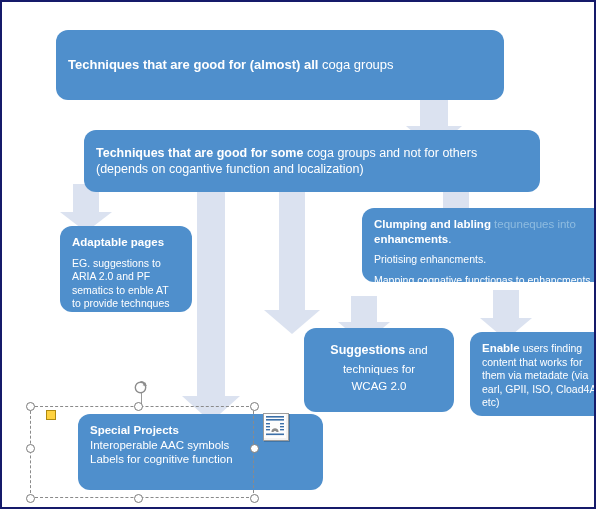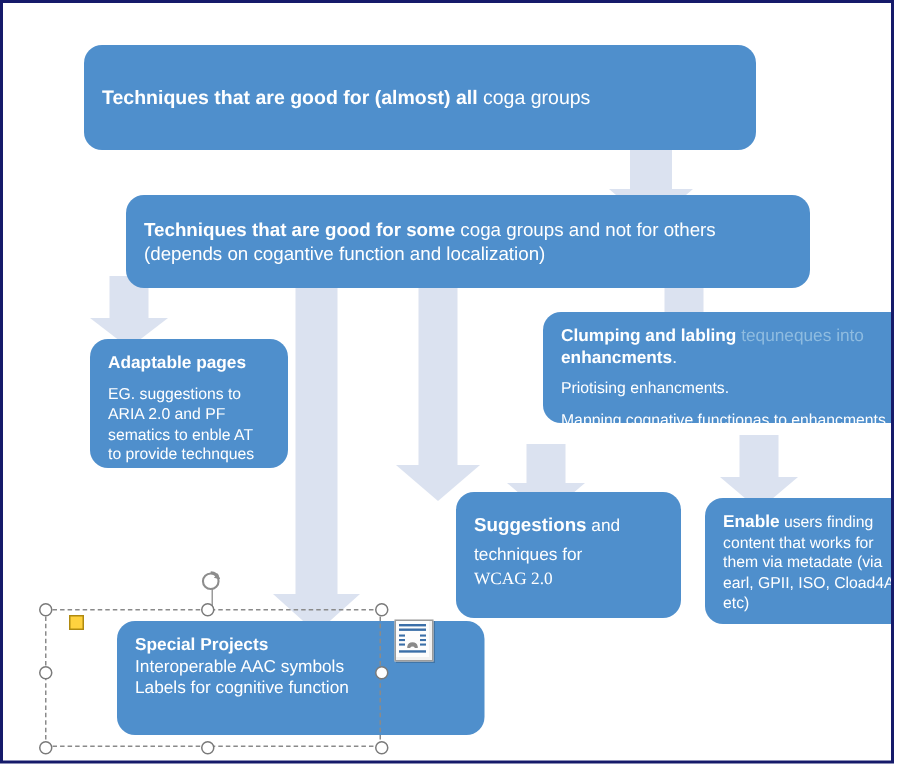--- a/index.html
+++ b/index.html
@@ -57,21 +57,21 @@
 
   
   #box-all        {left:14px; top:28px;  width:448px; height:70px;}
   #box-some       {left:42px; top:128px; width:456px; height:62px;}
   #box-adaptable  {left:18px; top:224px; width:132px; height:86px;}
   #box-clumping   {left:320px;top:206px; width:264px; height:74px;}
   #box-suggestions{left:262px;top:326px; width:150px; height:84px;}
   #box-enable     {left:428px;top:330px; width:148px; height:84px;}
   #box-special    {left:36px; top:412px; width:245px; height:76px;}
 
-  #box-suggestions{padding-top:14px;}
+  #box-suggestions{text-align:center;padding-top:14px;}
 
   
   #selection{
     position:absolute;left:28px;top:404px;width:224px;height:92px;
     border:1px dashed #8a8a8a;box-sizing:border-box;z-index:6;
     pointer-events:none;
   }
   .handle{
     position:absolute;width:7px;height:7px;border-radius:50%;
     background:#ffffff;border:1px solid #7a7a7a;z-index:7;
@@ -174,21 +174,21 @@
     </span>
     <span class="line gap">Priotising enhancments.</span>
     <span class="line gap">Mapping cognative functionas to enhancments</span>
   </div>
 
   <div class="box t11" id="box-suggestions">
     <span class="line">
       <span class="b t12">Suggestions</span><span> and</span>
     </span>
     <span class="line" style="margin-top:4px;">techniques for</span>
-    <span class="line" style="margin-top:2px;font-family:Liberation Serif, serif;">WCAG 2.0</span>
+    <span class="line" style="margin-top:2px;">WCAG 2.0</span>
   </div>
 
   <div class="box t10" id="box-enable">
     <span class="b t11">Enable</span><span> users finding content that works for them via metadate (via earl, GPII, ISO, Cload4All etc)</span>
   </div>
 
   <div class="box t11" id="box-special">
     <span class="line b">Special Projects</span>
     <span class="line">Interoperable AAC symbols</span>
     <span class="line">Labels for cognitive function</span>

